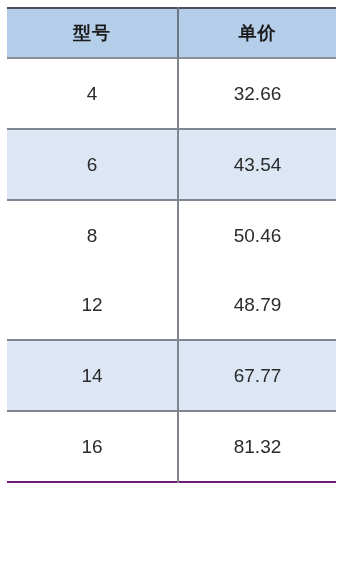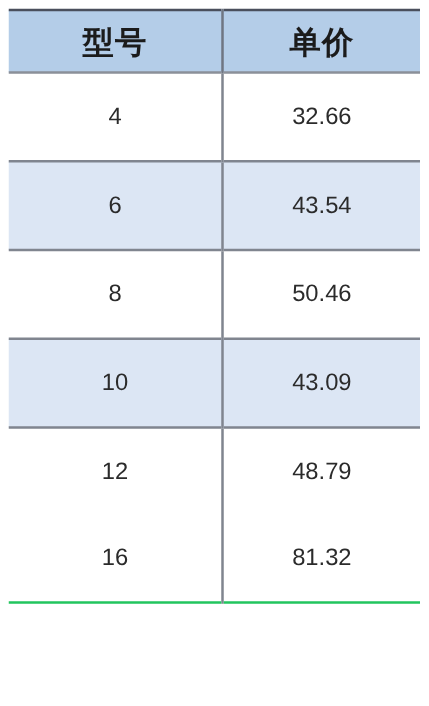--- a/index.html
+++ b/index.html
@@ -32,41 +32,41 @@
   table.price-table col.col-price { width: 158px; }
 
   thead tr.header-row {
     background: #b4cde8;
     border-top: 2px solid #4a4f5c;
     border-bottom: 2px solid #8b9099;
   }
 
   thead th {
     height: 48px;
-    font-size: 25px;
+    font-size: 18px;
     font-weight: bold;
     color: #1b1b1b;
     text-align: center;
     vertical-align: middle;
     padding: 0;
     letter-spacing: 1px;
   }
 
   tbody tr.data-row {
     background: #ffffff;
   }
 
   tbody tr.data-row.shaded {
     background: #dce6f4;
     border-top: 2px solid #80858f;
     border-bottom: 2px solid #80858f;
   }
 
   tbody tr.data-row.last-row {
-    border-bottom: 2px solid #22c55e;
+    border-bottom: 2px solid #701a75;
   }
 
   tbody td {
     height: 69px;
     font-size: 19px;
     color: #2b2b2b;
     text-align: center;
     vertical-align: middle;
     padding: 0;
   }
@@ -100,27 +100,27 @@
         <td class="cell-price">32.66</td>
       </tr>
       <tr class="data-row shaded">
         <td class="cell-model">6</td>
         <td class="cell-price">43.54</td>
       </tr>
       <tr class="data-row">
         <td class="cell-model">8</td>
         <td class="cell-price">50.46</td>
       </tr>
-      <tr class="data-row shaded">
-        <td class="cell-model">10</td>
-        <td class="cell-price">43.09</td>
-      </tr>
       <tr class="data-row">
         <td class="cell-model">12</td>
         <td class="cell-price">48.79</td>
+      </tr>
+      <tr class="data-row shaded">
+        <td class="cell-model">14</td>
+        <td class="cell-price">67.77</td>
       </tr>
       <tr class="data-row last-row">
         <td class="cell-model">16</td>
         <td class="cell-price">81.32</td>
       </tr>
     </tbody>
   </table>
 </div>
 
 </body></html>

